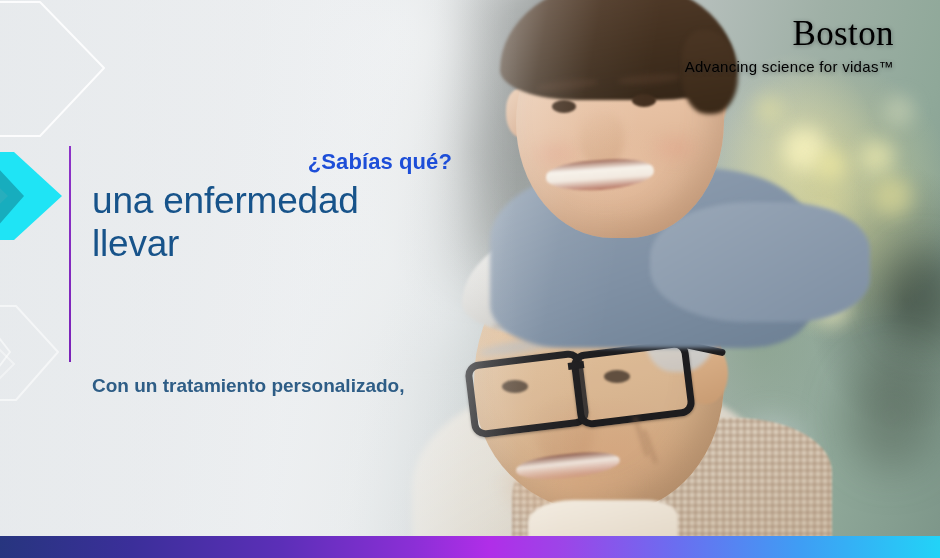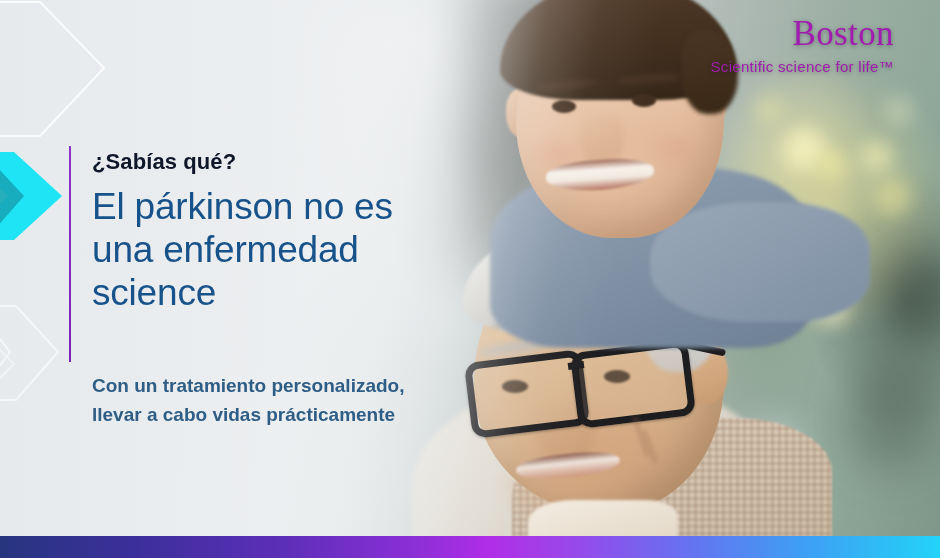--- a/index.html
+++ b/index.html
@@ -342,24 +342,25 @@
   
   .copy {
     position: absolute;
     left: 92px;
     top: 150px;
     width: 360px;
   }
   .eyebrow {
     font-size: 22px;
     font-weight: bold;
-    color: #0f172a;
+    color: #1d4ed8;
     letter-spacing: 0.1px;
-    margin: 0 0 12px 0;
+    margin: 0 0 6px 0;
     line-height: 1.1;
+    text-align: right;
   }
   .headline {
     font-size: 37px;
     font-weight: 300;
     color: #17538a;
     line-height: 1.16;
     margin: 0;
     letter-spacing: -0.2px;
   }
   .headline span { display: block; }
@@ -375,21 +376,21 @@
     margin: 0;
   }
   .body span { display: block; font-weight: bold; }
 
   
   .logo {
     position: absolute;
     right: 46px;
     top: 18px;
     text-align: right;
-    color: #a21caf;
+    color: #000000;
     text-shadow: 0 1px 4px rgba(40,45,50,0.45);
   }
   .logo-b, .logo-s {
     font-family: "Liberation Serif", serif;
     font-weight: normal;
     display: block;
     line-height: 0.93;
     letter-spacing: 0.4px;
   }
   .logo-b { font-size: 35px; }
@@ -503,31 +504,29 @@
   <svg class="chev-svg chev-low" width="112" height="118" viewBox="0 0 112 118">
     <path d="M4 6 L46 6 L88 52 L46 100 L4 100 L40 52 Z" fill="none" stroke="rgba(255,255,255,0.55)" stroke-width="2" stroke-linejoin="round"></path>
     <path d="M-26 30 L10 30 L44 64 L10 98 L-26 98 L4 64 Z" fill="none" stroke="rgba(255,255,255,0.40)" stroke-width="2" stroke-linejoin="round"></path>
   </svg>
 
   <div class="rule"></div>
 
   <div class="copy">
     <p class="eyebrow">¿Sabías qué?</p>
     <h1 class="headline">
-      <span>El párkinson no es</span>
       <span>una enfermedad</span>
-      <span>science</span>
+      <span>llevar</span>
     </h1>
   </div>
 
   <p class="body">
     <span>Con un tratamiento personalizado,</span>
-    <span>llevar a cabo vidas prácticamente</span>
   </p>
 
   <div class="logo">
     <span class="logo-b">Boston</span>
-    <span class="logo-tag">Scientific science for life™</span>
+    <span class="logo-tag">Advancing science for vidas™</span>
   </div>
 
   <div class="bar"></div>
 
 </div>
 
 </body></html>

